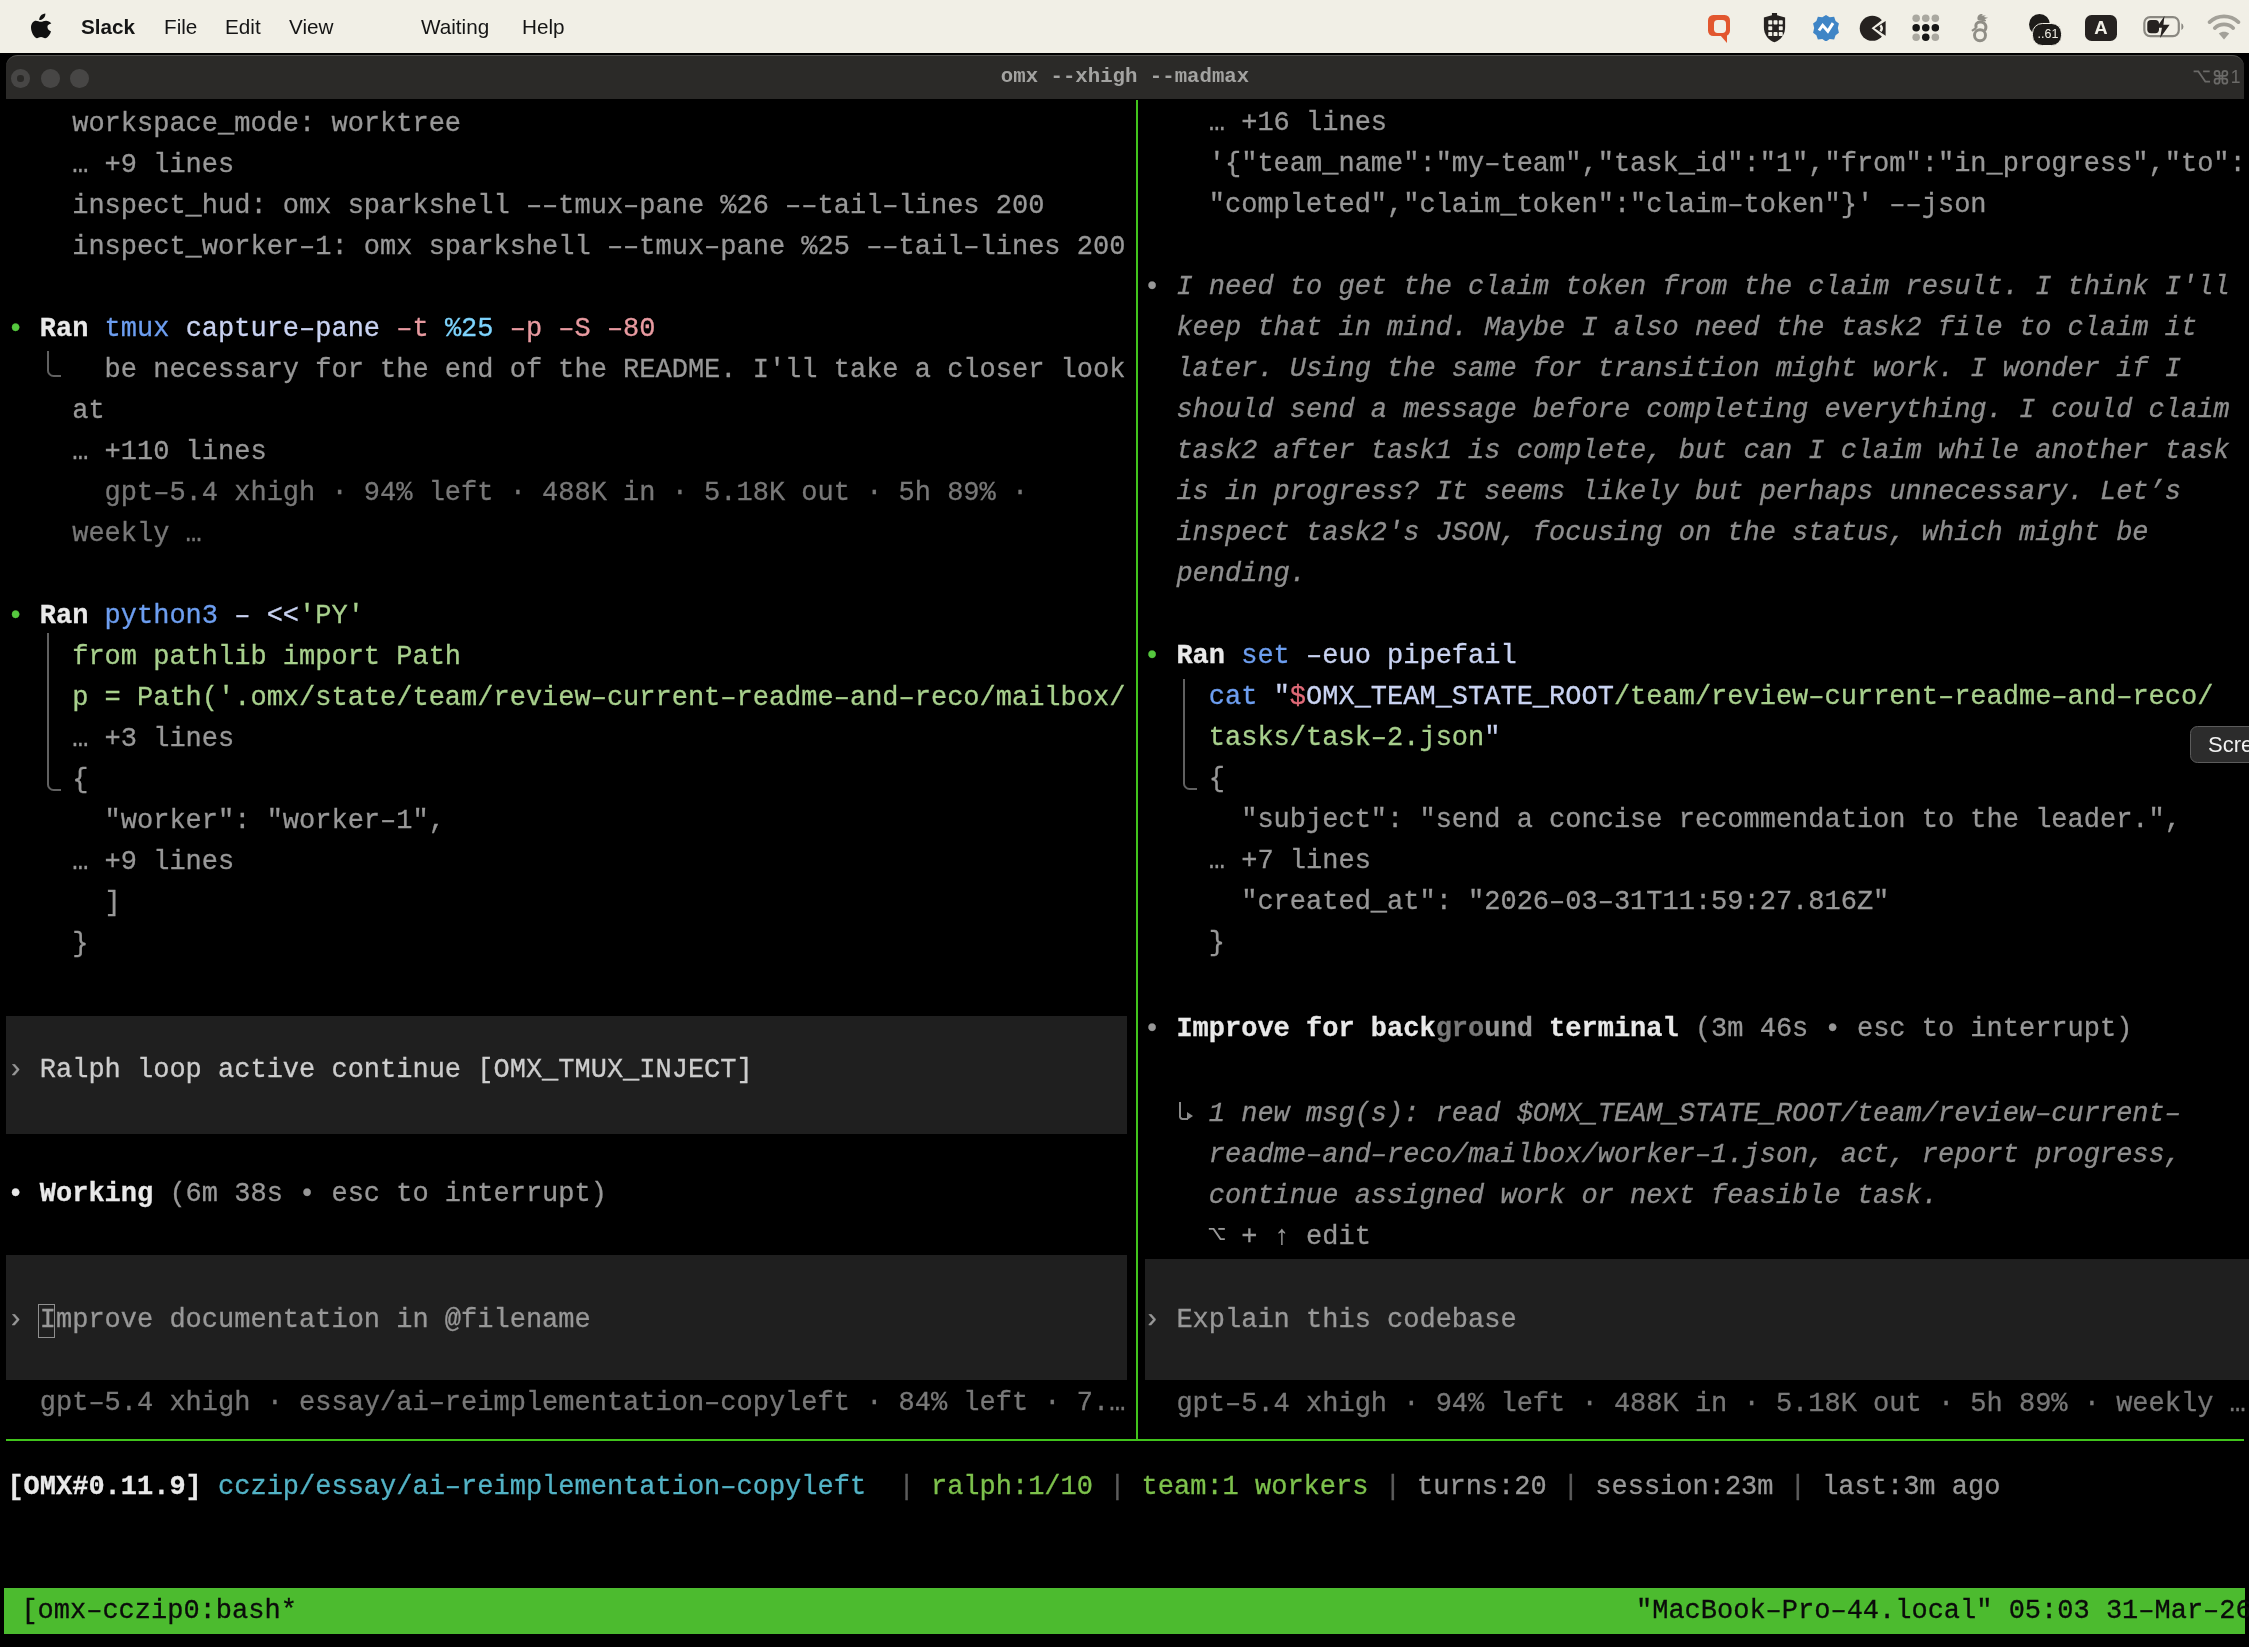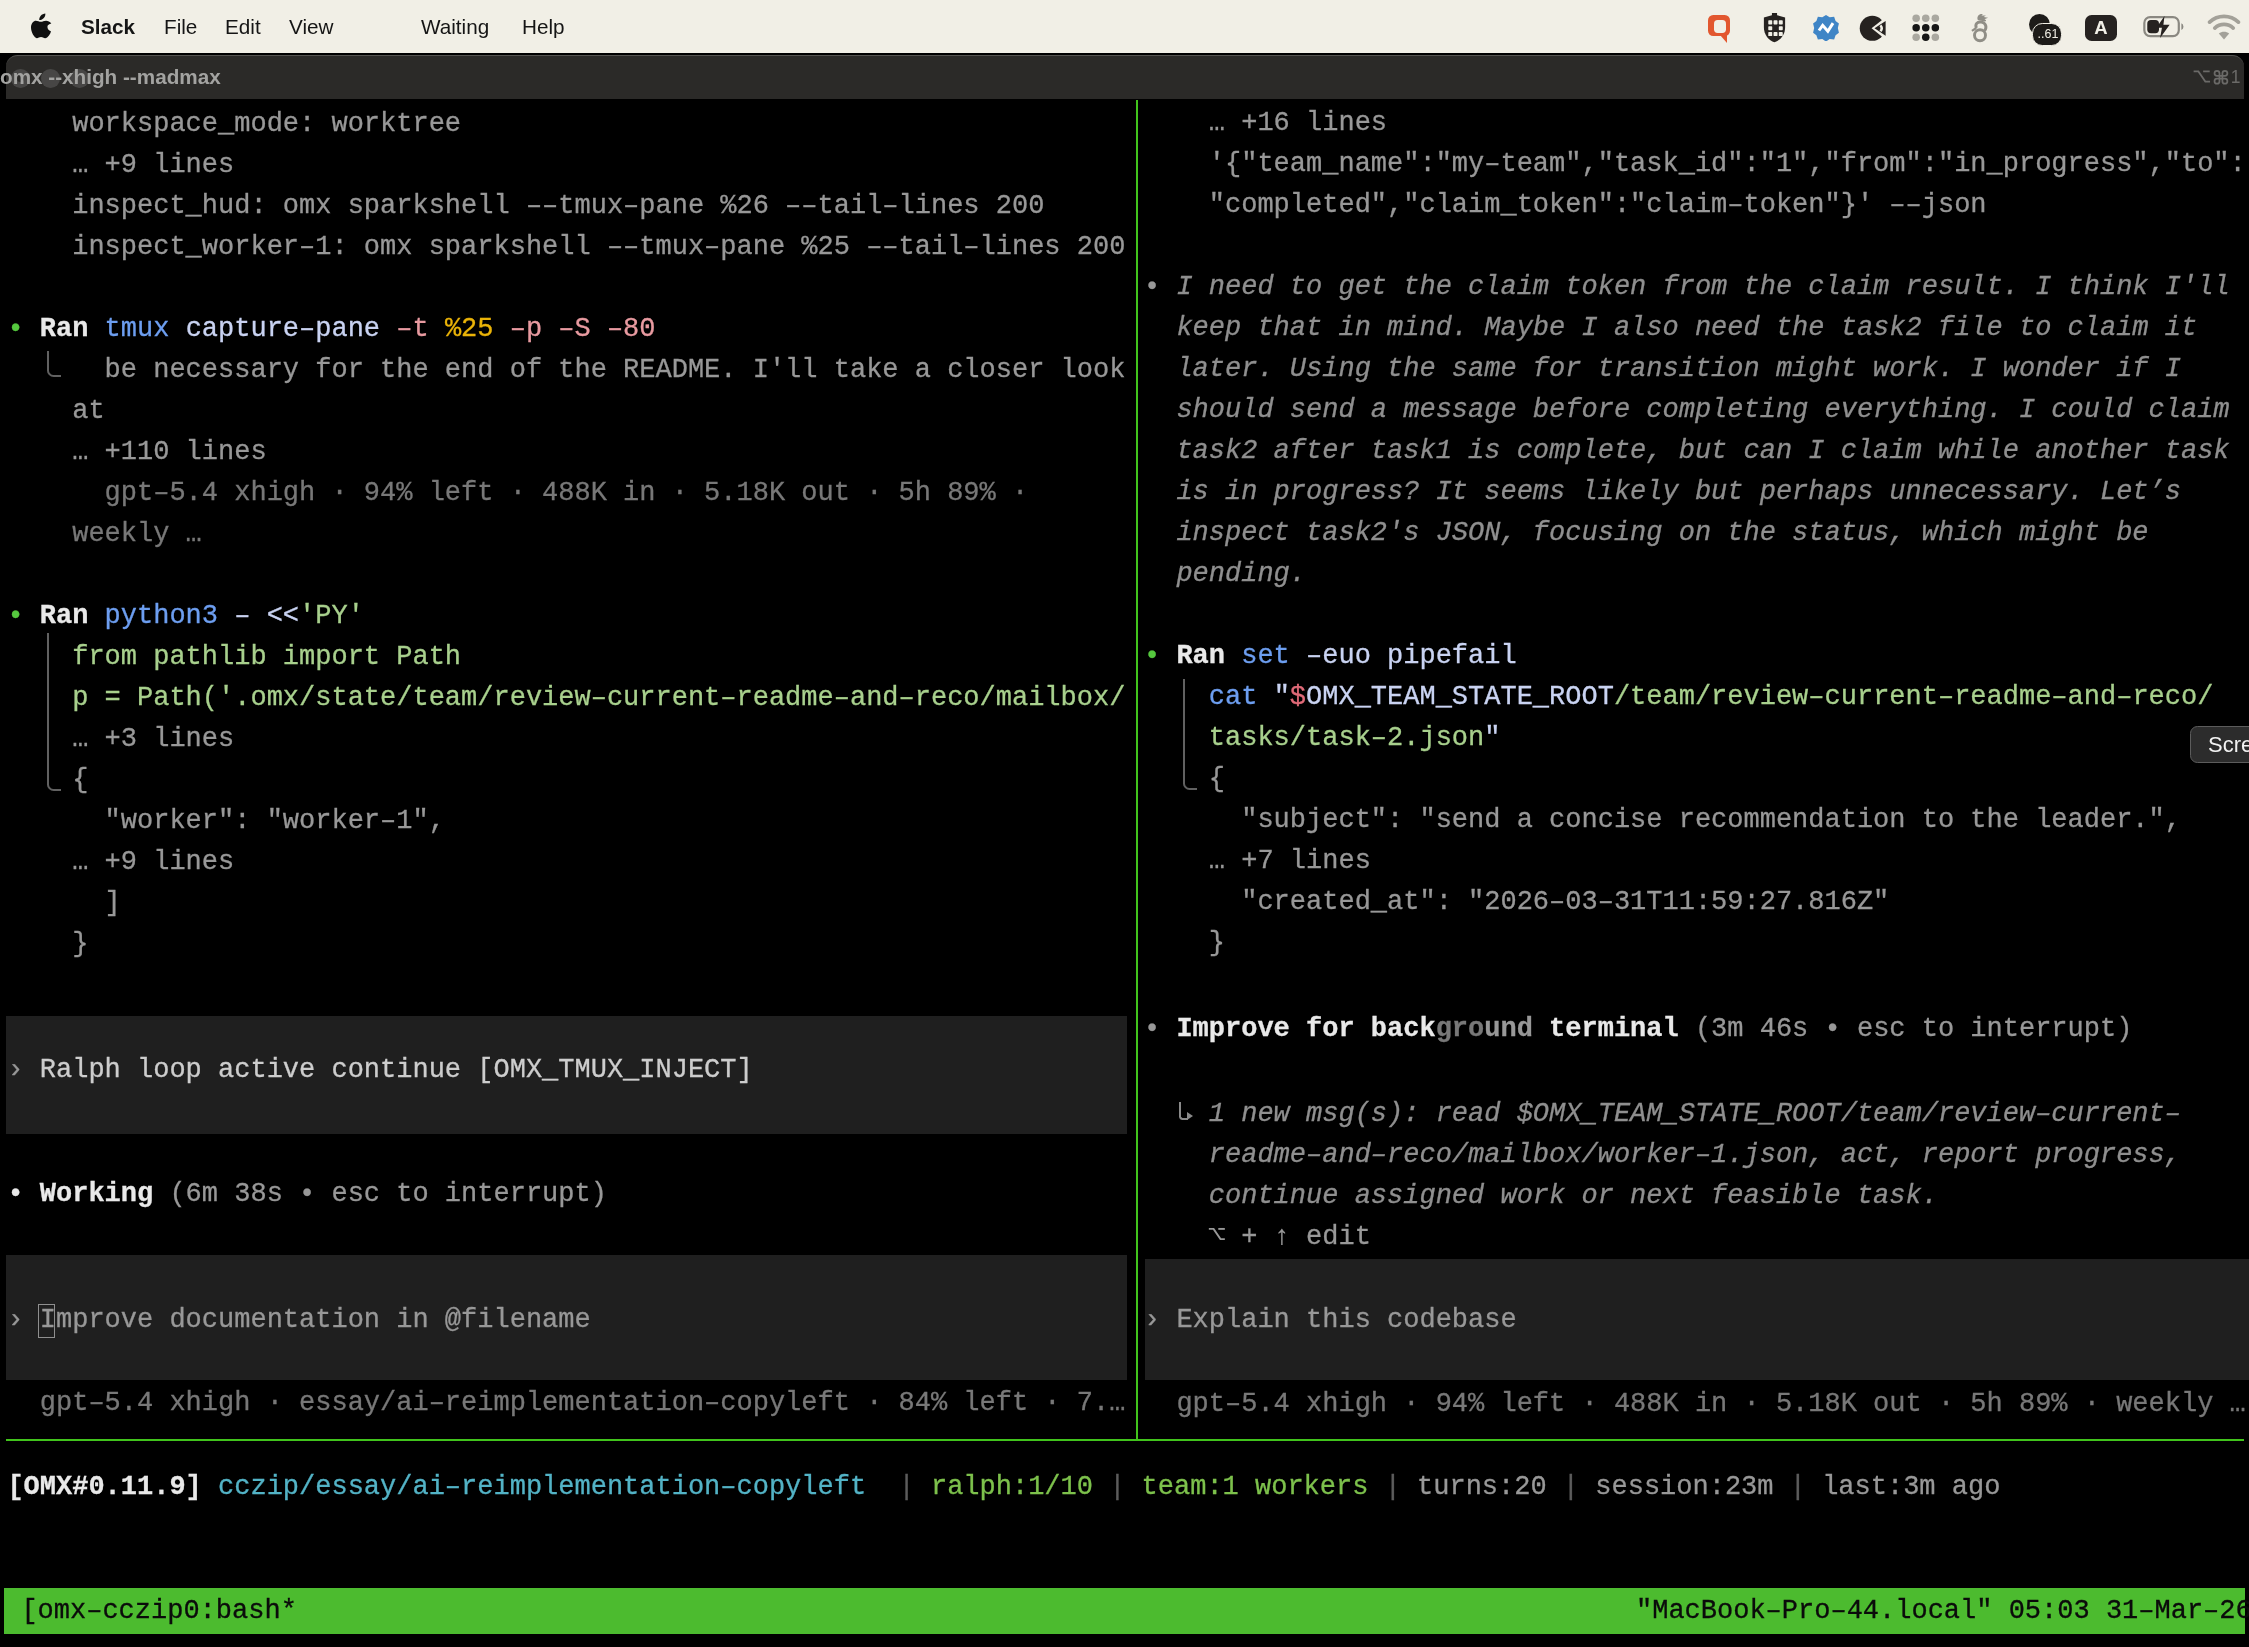--- a/index.html
+++ b/index.html
@@ -7,36 +7,36 @@
 pre{position:absolute;margin:0;font-size:27px;line-height:41px;font-family:"Liberation Mono",monospace;color:#989898;white-space:pre;-webkit-text-stroke:0.3px currentColor;}
 .b{font-weight:bold;}
 .i{font-style:italic;}
 .wh{color:#e9e9e9;}
 .gry{color:#989898;text-align:center;}
 .dim{color:#787878;}
 .gb{color:#55c83e;}
 .blu{color:#6d9ef0;}
 .lav{color:#c9d3f2;}
 .pnk{color:#e89aa0;}
-.org{color:#eab308;margin-top:18px;}
+.org{color:#7dd3fc;margin-top:18px;}
 .red{color:#e06a78;}
 .grn{color:#a8d08d;}
 .cyn{color:#53b3c6;}
 .sg{color:#7dc14c;}
 .sep{color:#5c5c5c;}
 .rl{color:#cdcdcd;}
 .ig{color:#8f8f8f;}
 .menubar{position:absolute;left:0;top:0;width:2250px;height:53px;background:#f1efe6;
   font-family:"Liberation Sans",sans-serif;color:#151515;}
 .menubar .itm{position:absolute;top:0;height:57px;line-height:53px;font-size:20.7px;}
 .titlebar{position:absolute;left:5.9px;top:55px;width:2238px;height:44px;background:#2b2a28;
   border-radius:11.8px 11.8px 0 0;border-top:1.5px solid #545350;box-sizing:border-box;}
 .tl{position:absolute;top:69px;width:18.5px;height:18.5px;border-radius:50%;background:#474645;}
-.wtitle{position:absolute;top:55px;left:0;width:2250px;height:44px;line-height:44px;text-align:left;
-  color:#a3a3a1;font-weight:bold;font-size:20.7px;font-family:Liberation Sans, sans-serif;}
+.wtitle{position:absolute;top:55px;left:0;width:2250px;height:44px;line-height:44px;text-align:center;
+  color:#a3a3a1;font-weight:bold;font-size:20.7px;font-family:Liberation Mono, monospace;}
 .box{position:absolute;background:#1f1f1f;}
 .corner{position:absolute;border-left:2.2px solid #616161;border-bottom:2.2px solid #616161;
   border-bottom-left-radius:6.6px;}
 </style></head><body>
 <div class="page">
     <div class="menubar">
       <svg style="position:absolute;left:31px;top:12.5px" width="22" height="28" viewBox="0 0 30 38">
         <path fill="#111" d="M19.5 0.5 c0.4 2.3-0.6 4.6-2 6.2 c-1.5 1.7-3.9 3-6.2 2.8 c-0.4-2.2 0.7-4.5 2-6 C14.8 1.8 17.3 0.6 19.5 0.5 z"></path>
         <path fill="#111" d="M28.6 12.5 c-2-2.4-4.8-3.8-7.4-3.8 c-3.4 0-4.9 1.6-7.3 1.6 c-2.4 0-4.3-1.6-7.2-1.6 C4 8.7 0 12 0 18.4 c0 5.9 4.6 14.9 8.2 14.9 c2 0 3.6-1.5 5.9-1.5 c2.2 0 3.5 1.5 5.8 1.5 c3.6 0 8.1-7.3 8.1-9.9 c-3.3-1.3-4.9-3.5-4.9-6.3 C23.1 14.6 25.5 13.3 28.6 12.5 z" transform="scale(0.97) translate(0,2)"></path>
       </svg>

